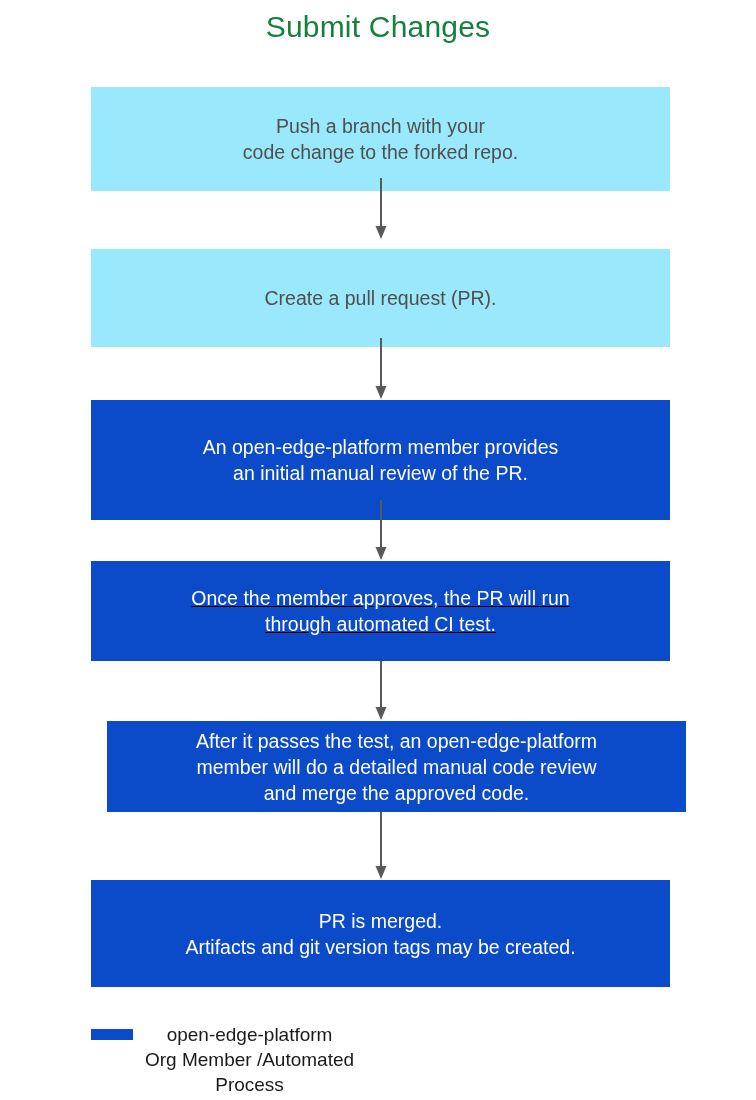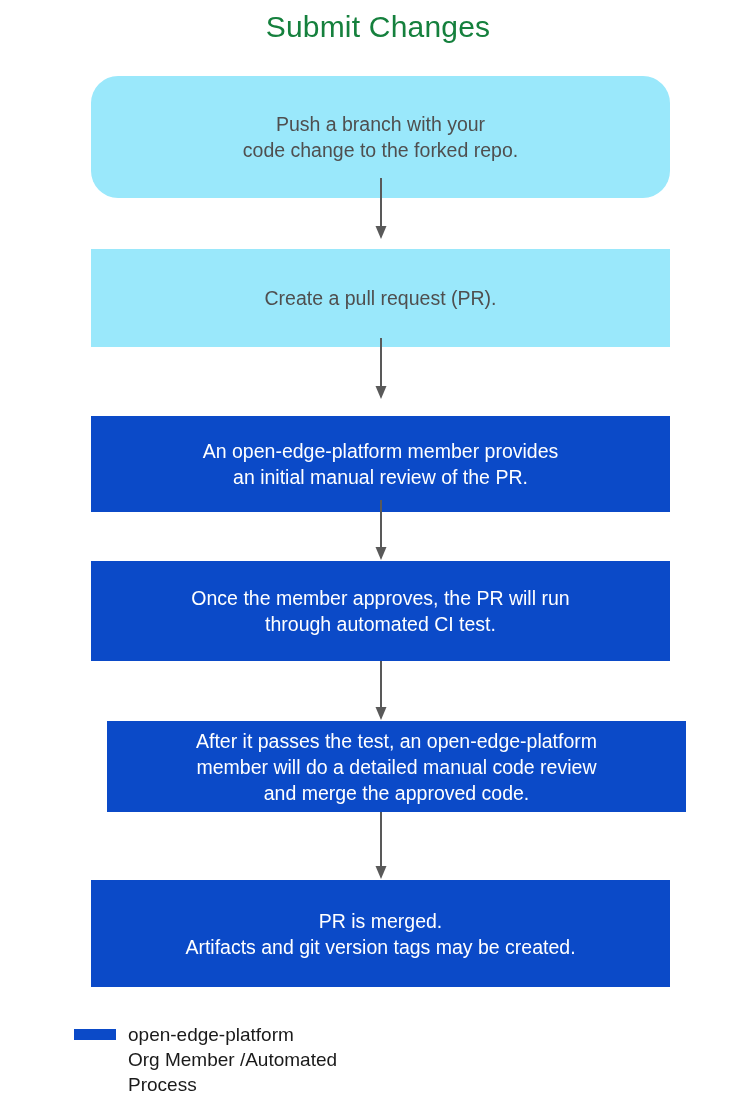--- a/index.html
+++ b/index.html
@@ -58,24 +58,24 @@
   .flow-box.external .box-text {
     color: #4f4f4f;
   }
   .flow-box.org {
     background: #0b4ac8;
   }
   .flow-box.org .box-text {
     color: #ffffff;
   }
 
-  .box-1 { top: 76px;  height: 122px; border-radius: 27px; }
+  .box-1 { top: 87px;  height: 104px; }
   .box-2 { top: 249px; height: 98px; }
-  .box-3 { top: 416px; height: 96px; }
-  .box-4 { top: 561px; height: 100px; }
+  .box-3 { top: 400px; height: 120px; }
+  .box-4 { top: 561px; height: 100px; text-decoration: underline; }
   .box-5 { top: 721px; height: 91px; margin-left: 16px; }
   .box-6 { top: 880px; height: 107px; }
 
   
   .connector {
     position: absolute;
     left: 374px;
     width: 14px;
   }
   .connector svg { display: block; }
@@ -92,21 +92,21 @@
     left: 0;
     top: 1014px;
     width: 756px;
     height: 86px;
   }
   .legend-item {
     position: absolute;
     display: flex;
     align-items: flex-start;
   }
-  .legend-item-1 { left: 74px; top: 8px; width: 300px; }
+  .legend-item-1 { left: 91px; top: 8px; width: 300px; text-align: center; }
   .legend-item-2 { left: 425px; top: 8px; width: 320px; }
 
   .swatch {
     flex: 0 0 auto;
     width: 42px;
     height: 11px;
     margin-top: 7px;
     margin-right: 12px;
   }
   .swatch.org { background: #0b4ac8; }

